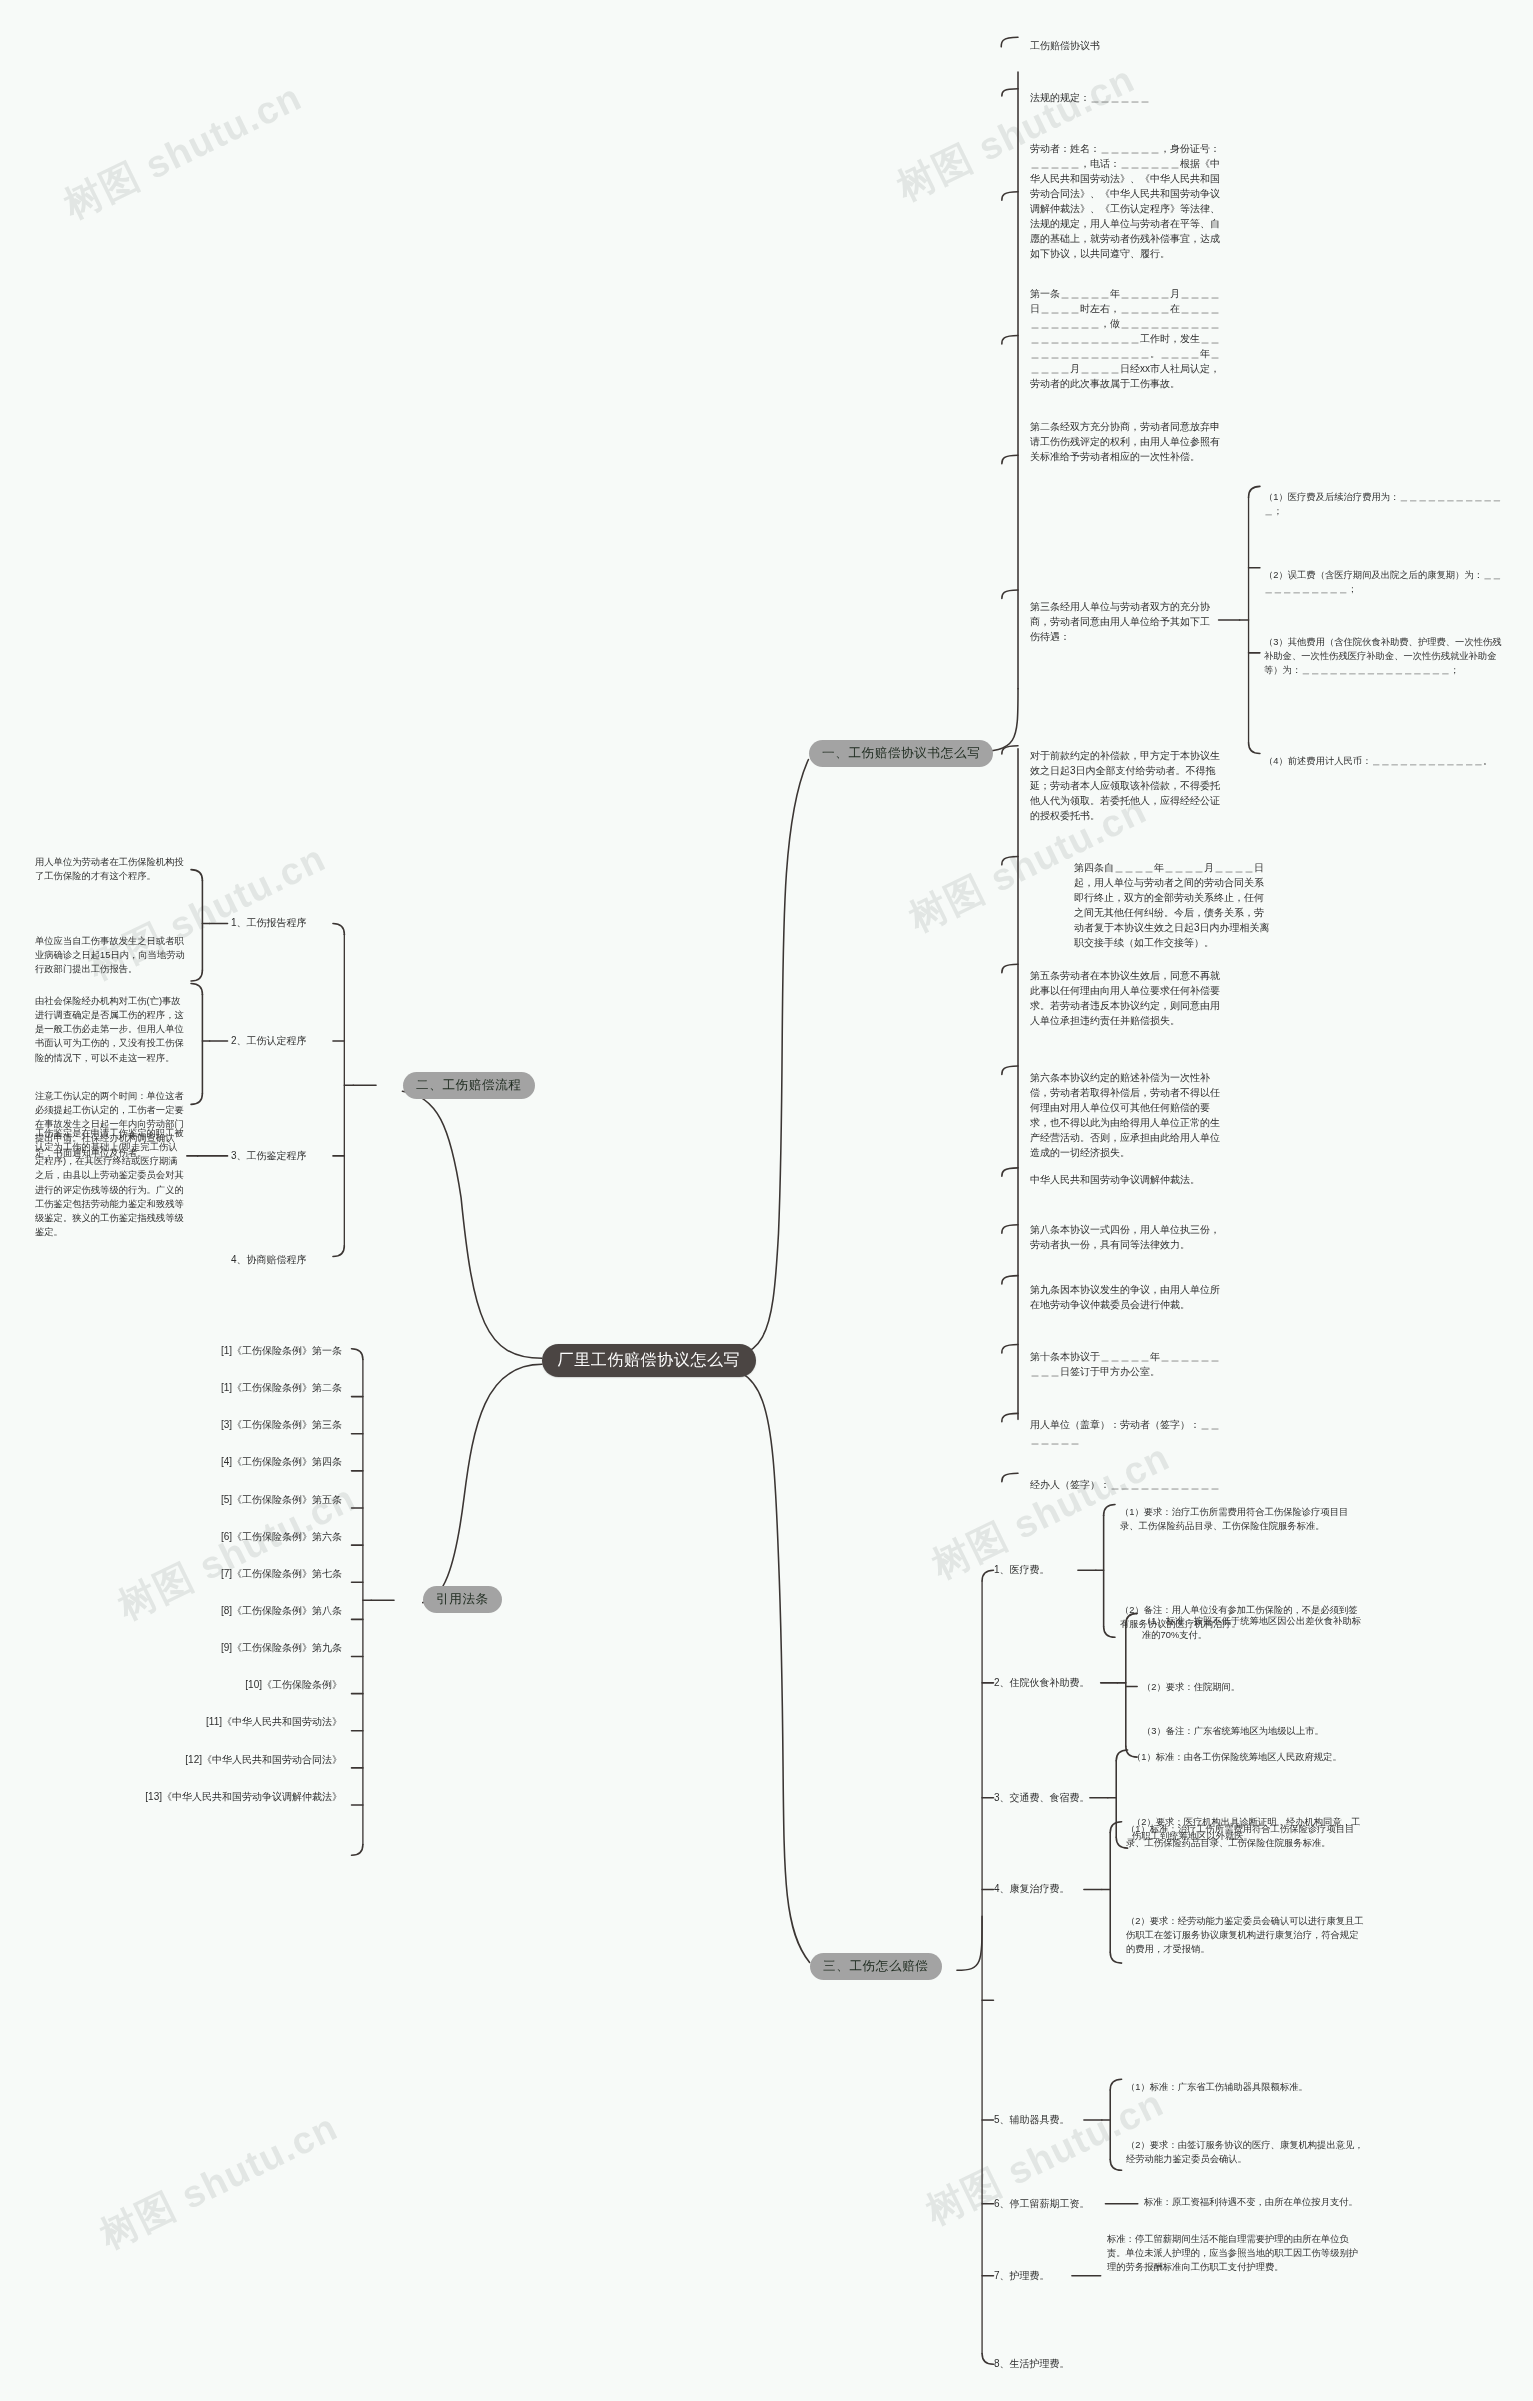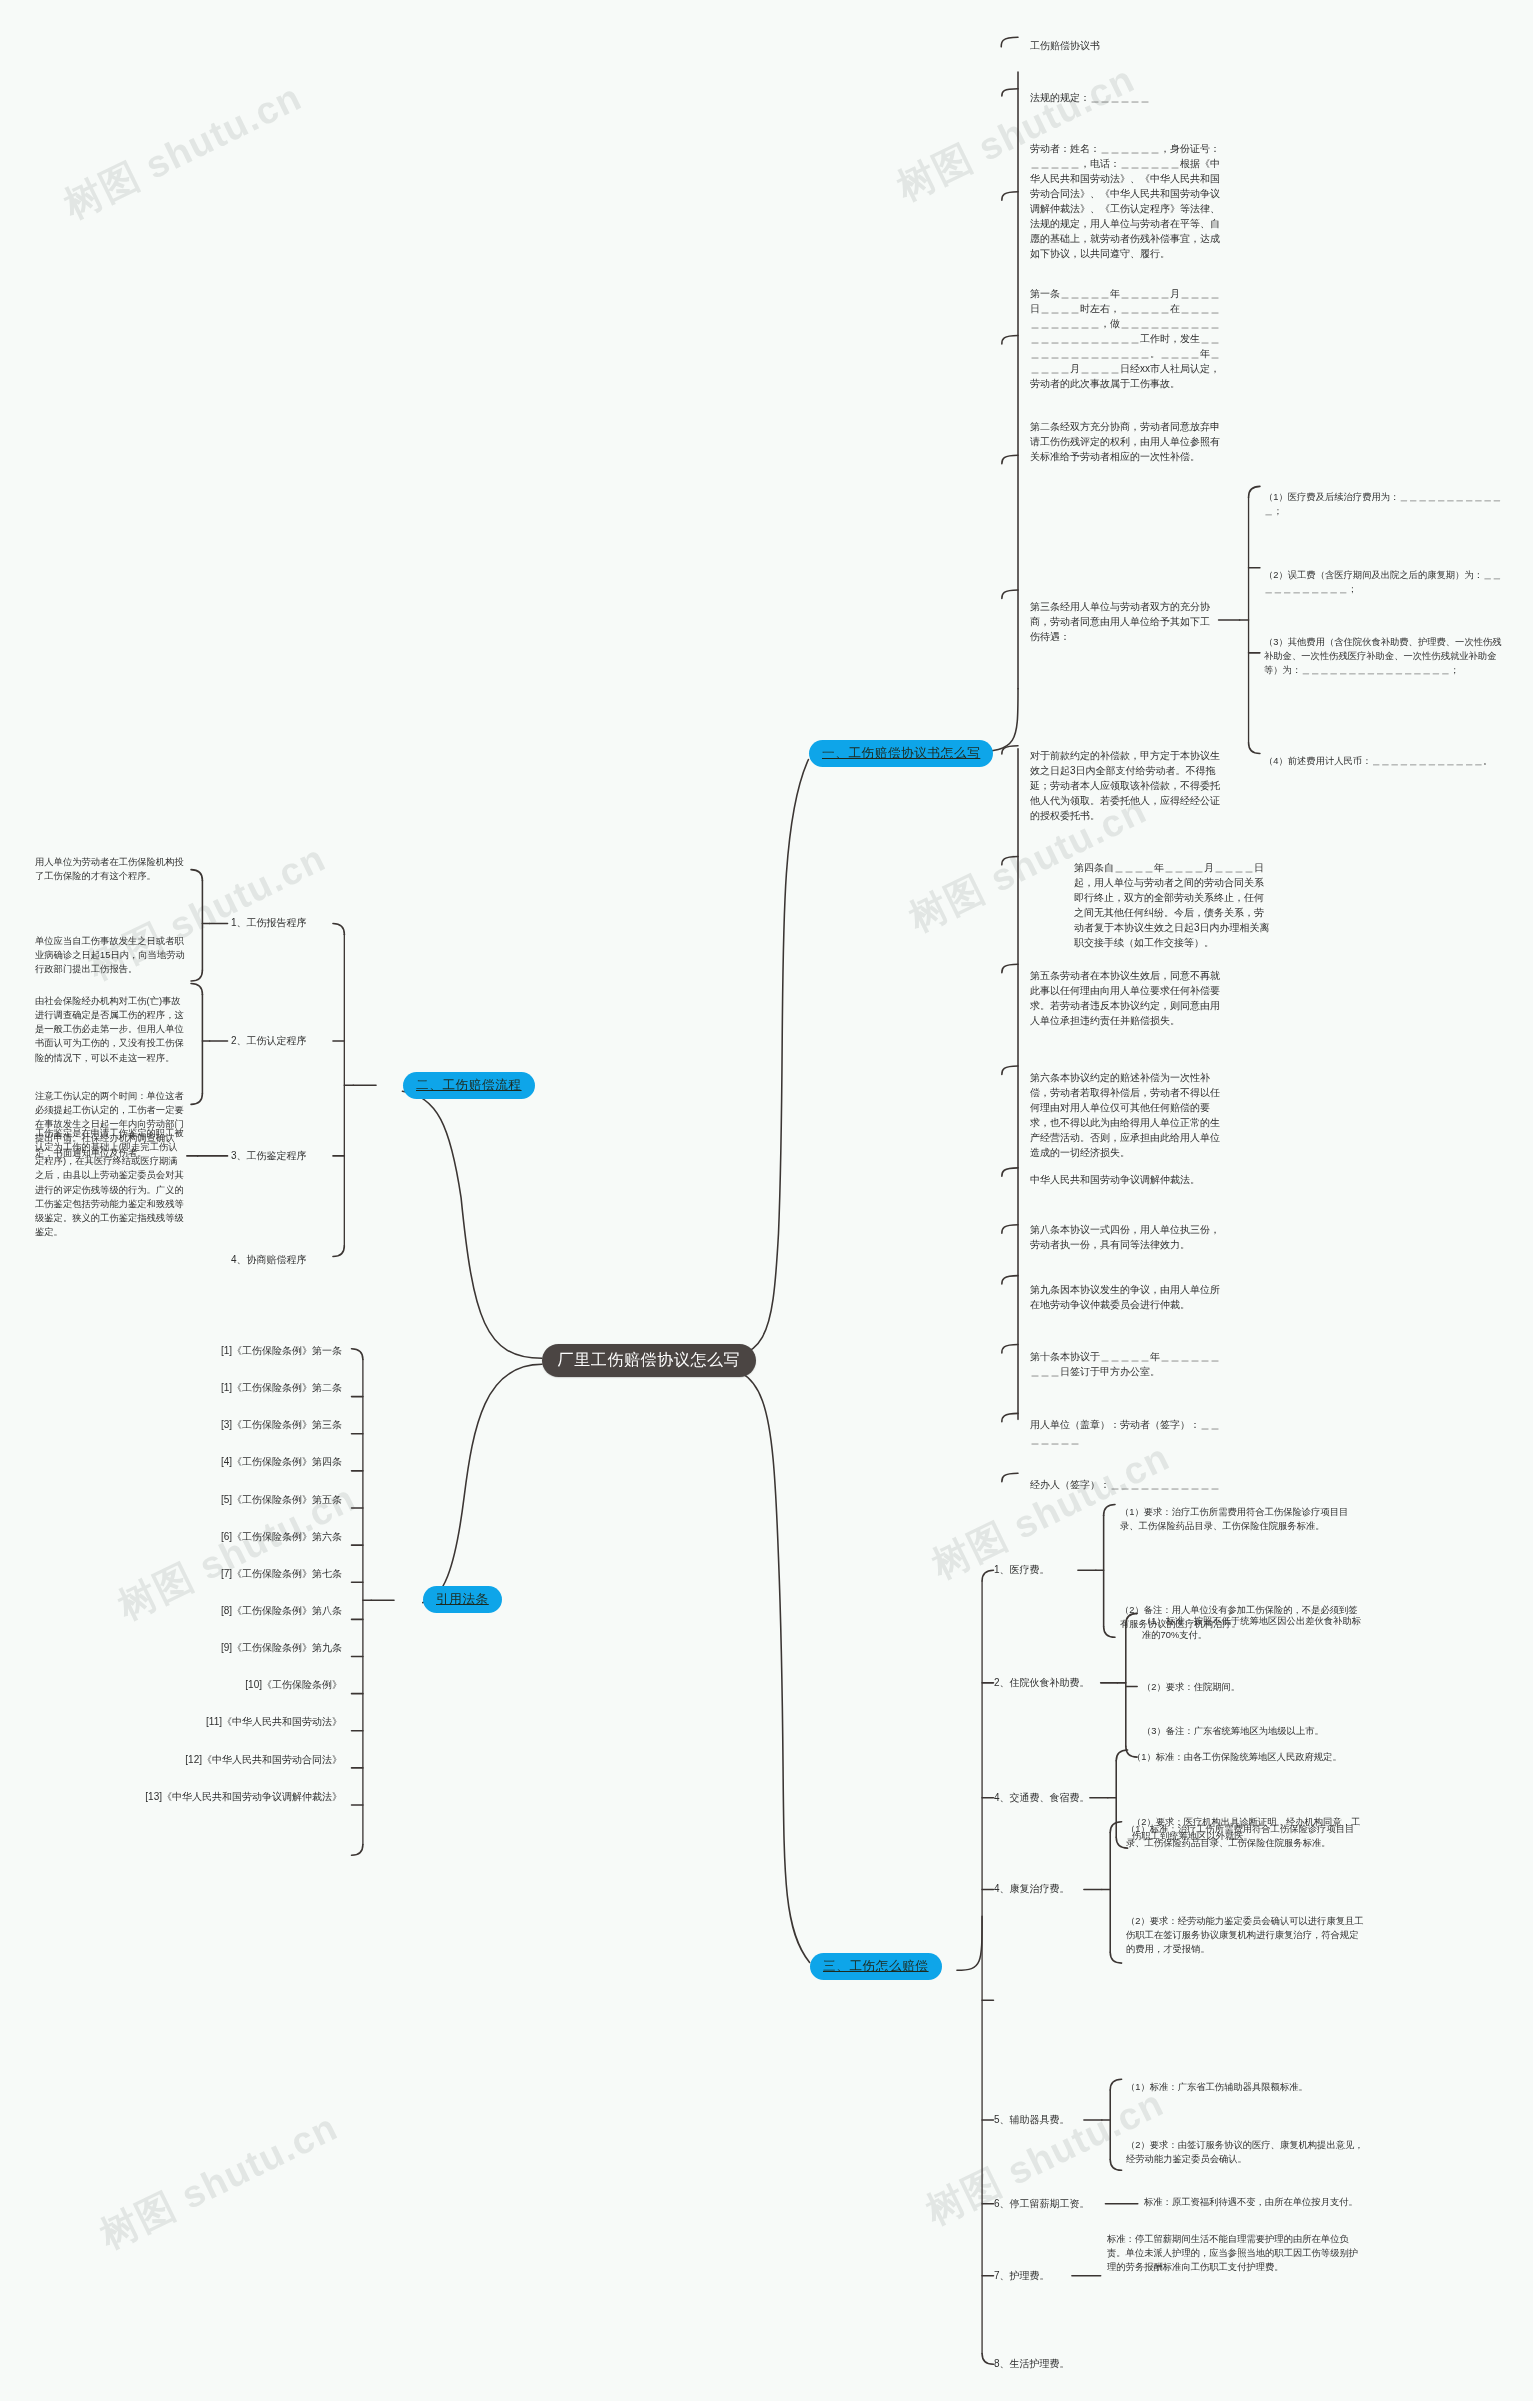--- a/index.html
+++ b/index.html
@@ -30,24 +30,23 @@
     display:inline-flex; align-items:center; justify-content:center;
     padding:6px 15.6px;
     white-space:nowrap;
   }
   .root {
     background:#4b4543; color:#ffffff;
     font-size:16px; letter-spacing:0.6px;
     box-shadow:0 0.6px 1.2px rgba(0,0,0,.25);
   }
   .branch {
-    background:#0ea5e9; color:#1d2a1e;
+    background:#a3a3a3; color:#1d2a1e;
     font-size:12.6px; letter-spacing:0.6px;
     padding:4.8px 13px;
-    text-decoration:underline;
   }
   .leaf {
     color:#2e2e2e;
     font-size:10px;
     line-height:1.5;
     white-space:pre-wrap;
   }
   .leaf.small { font-size:9.3px; line-height:1.52; }
   .r-align { text-align:right; }
 </style>
@@ -255,21 +254,21 @@
   <div class="node leaf r-align" style="left:120px; top:1566px; width:222px;">[7]《工伤保险条例》第七条</div>
   <div class="node leaf r-align" style="left:120px; top:1603px; width:222px;">[8]《工伤保险条例》第八条</div>
   <div class="node leaf r-align" style="left:120px; top:1640px; width:222px;">[9]《工伤保险条例》第九条</div>
   <div class="node leaf r-align" style="left:120px; top:1677px; width:222px;">[10]《工伤保险条例》</div>
   <div class="node leaf r-align" style="left:120px; top:1714px; width:222px;">[11]《中华人民共和国劳动法》</div>
   <div class="node leaf r-align" style="left:120px; top:1752px; width:222px;">[12]《中华人民共和国劳动合同法》</div>
   <div class="node leaf r-align" style="left:96px; top:1789px; width:246px;">[13]《中华人民共和国劳动争议调解仲裁法》</div>
 
   <div class="node leaf" style="left:994px; top:1562px; width:96px;">1、医疗费。</div>
   <div class="node leaf" style="left:994px; top:1675px; width:120px;">2、住院伙食补助费。</div>
-  <div class="node leaf" style="left:994px; top:1790px; width:120px;">4、交通费、食宿费。</div>
+  <div class="node leaf" style="left:994px; top:1790px; width:120px;">3、交通费、食宿费。</div>
   <div class="node leaf" style="left:994px; top:1881px; width:108px;">4、康复治疗费。</div>
   <div class="node leaf" style="left:994px; top:2112px; width:108px;">5、辅助器具费。</div>
   <div class="node leaf" style="left:994px; top:2196px; width:120px;">6、停工留薪期工资。</div>
   <div class="node leaf" style="left:994px; top:2268px; width:96px;">7、护理费。</div>
   <div class="node leaf" style="left:994px; top:2356px; width:120px;">8、生活护理费。</div>
 
   <div class="node leaf small" style="left:1120px; top:1505px; width:240px;">（1）要求：治疗工伤所需费用符合工伤保险诊疗项目目录、工伤保险药品目录、工伤保险住院服务标准。</div>
   <div class="node leaf small" style="left:1120px; top:1603px; width:240px;">（2）备注：用人单位没有参加工伤保险的，不是必须到签有服务协议的医疗机构治疗。</div>
 
   <div class="node leaf small" style="left:1142px; top:1614px; width:228px;">（1）标准：按照不低于统筹地区因公出差伙食补助标准的70%支付。</div>

